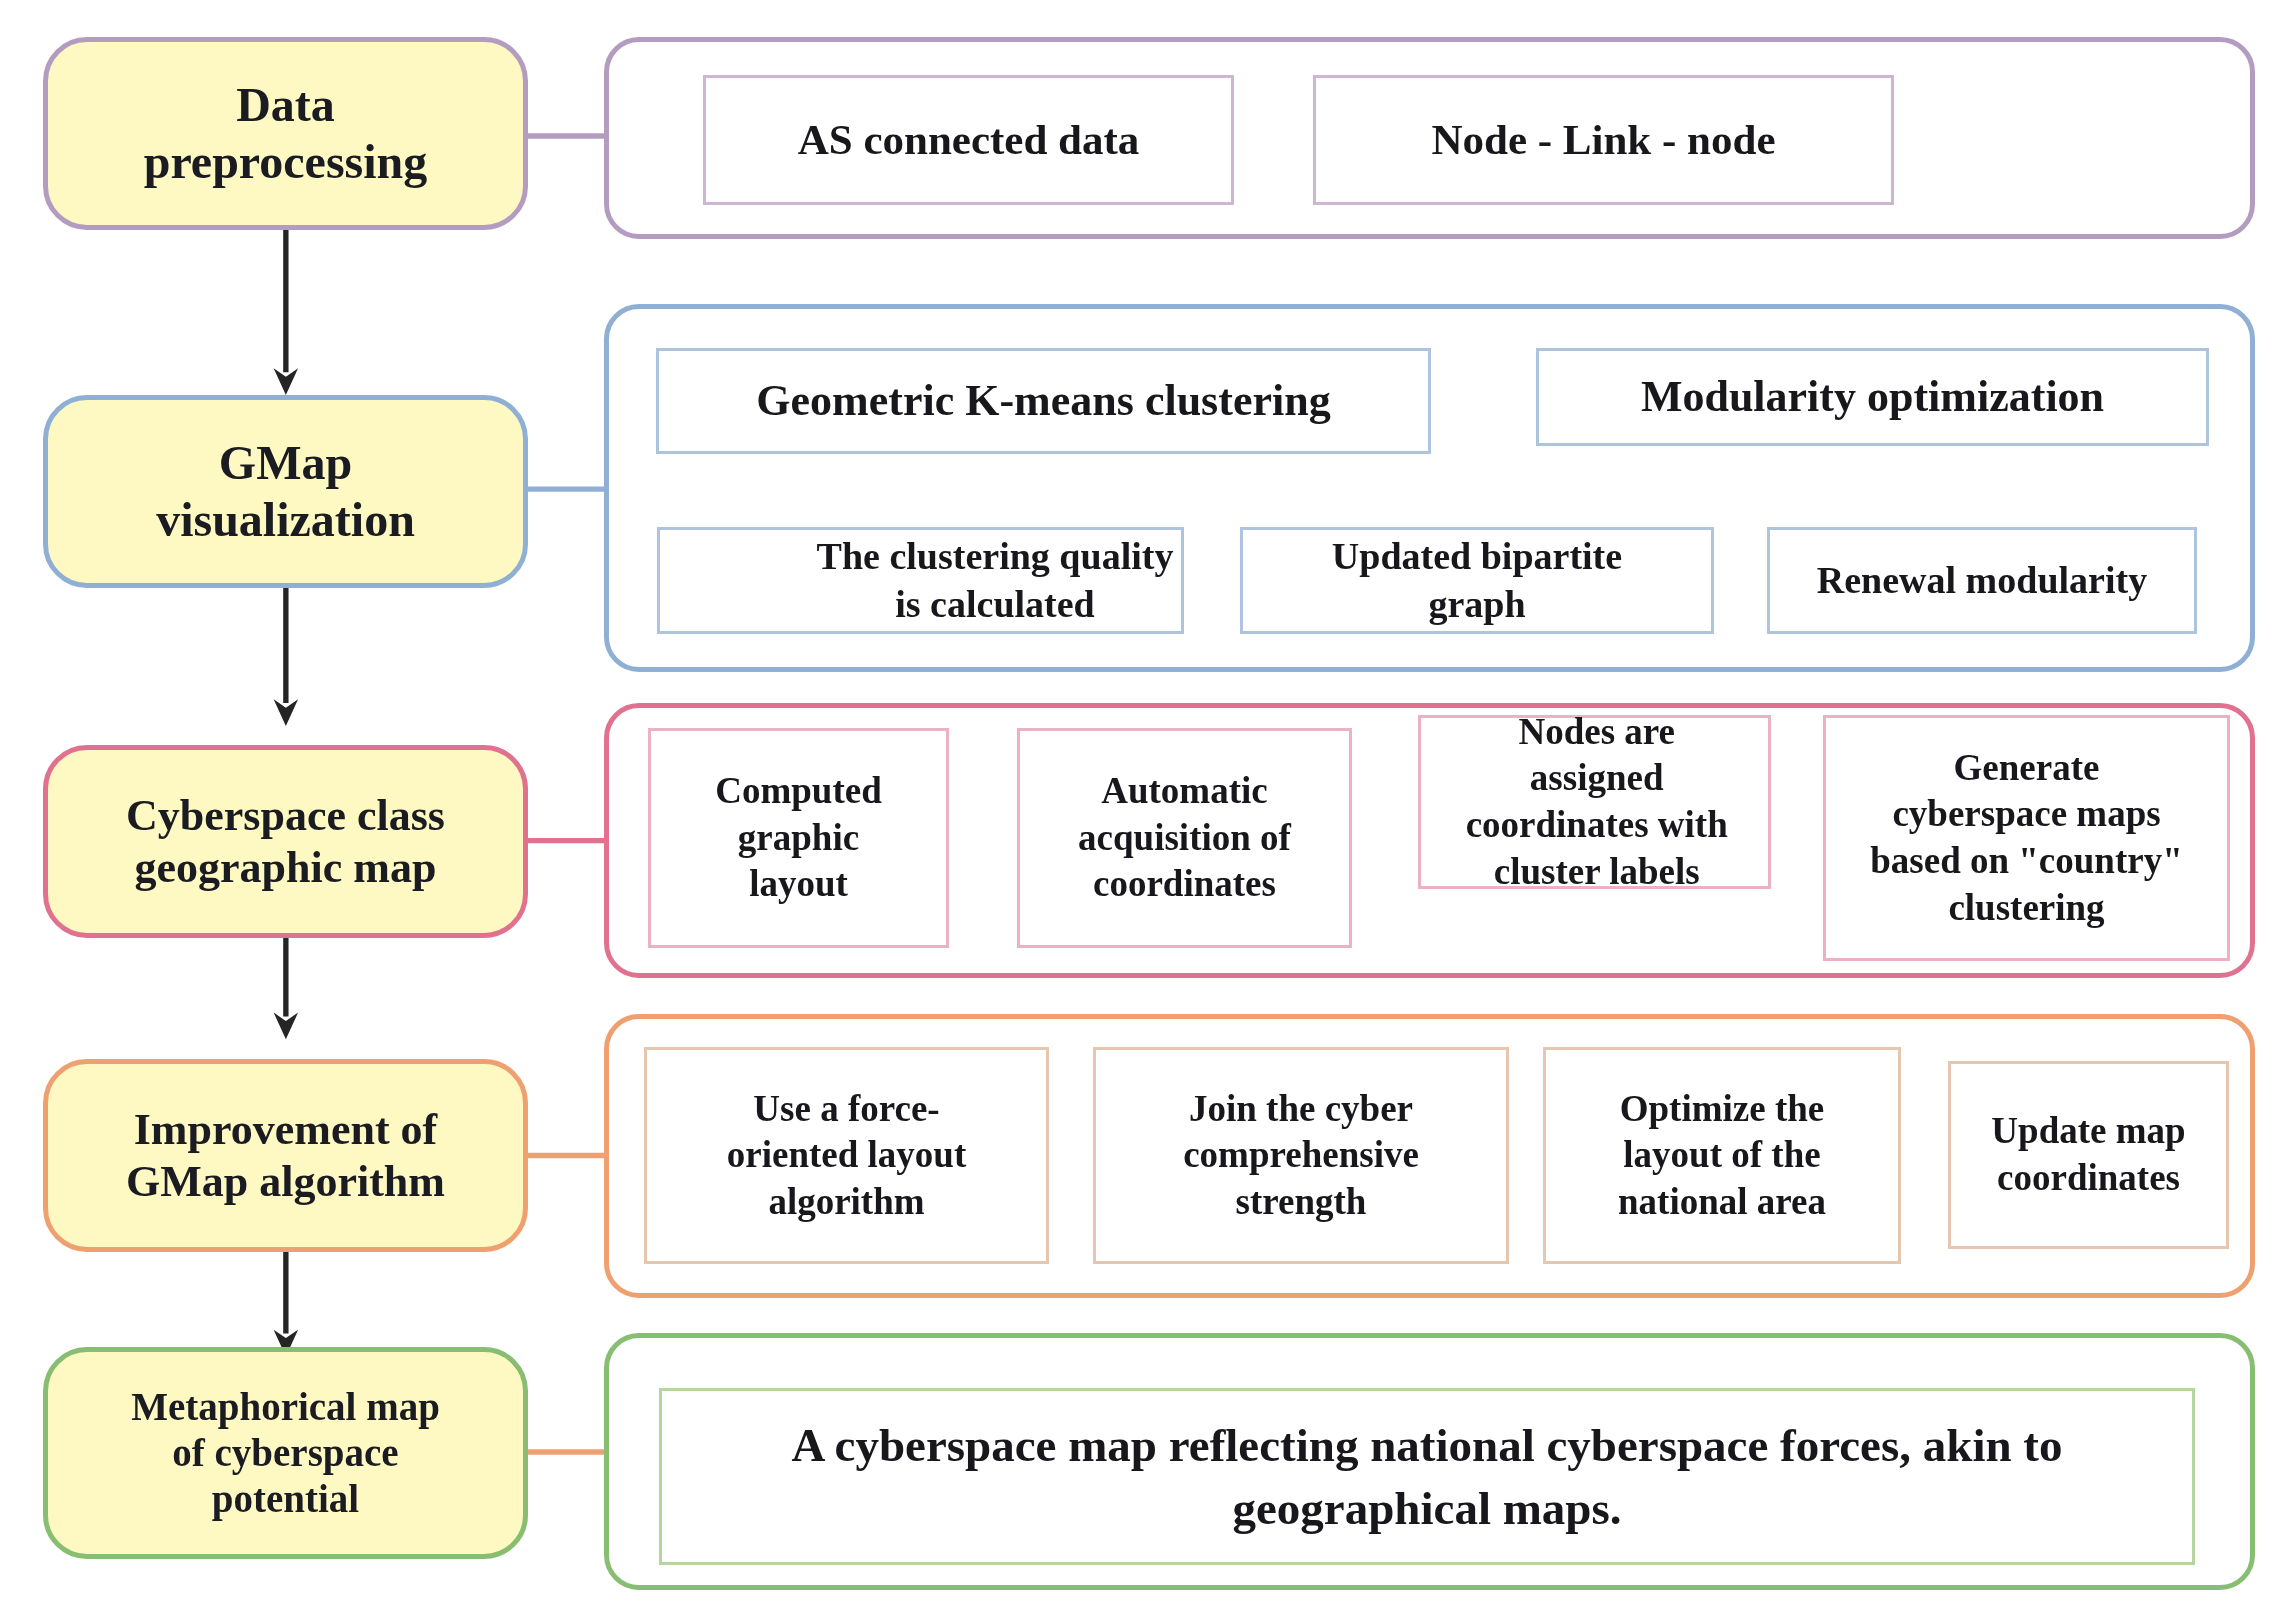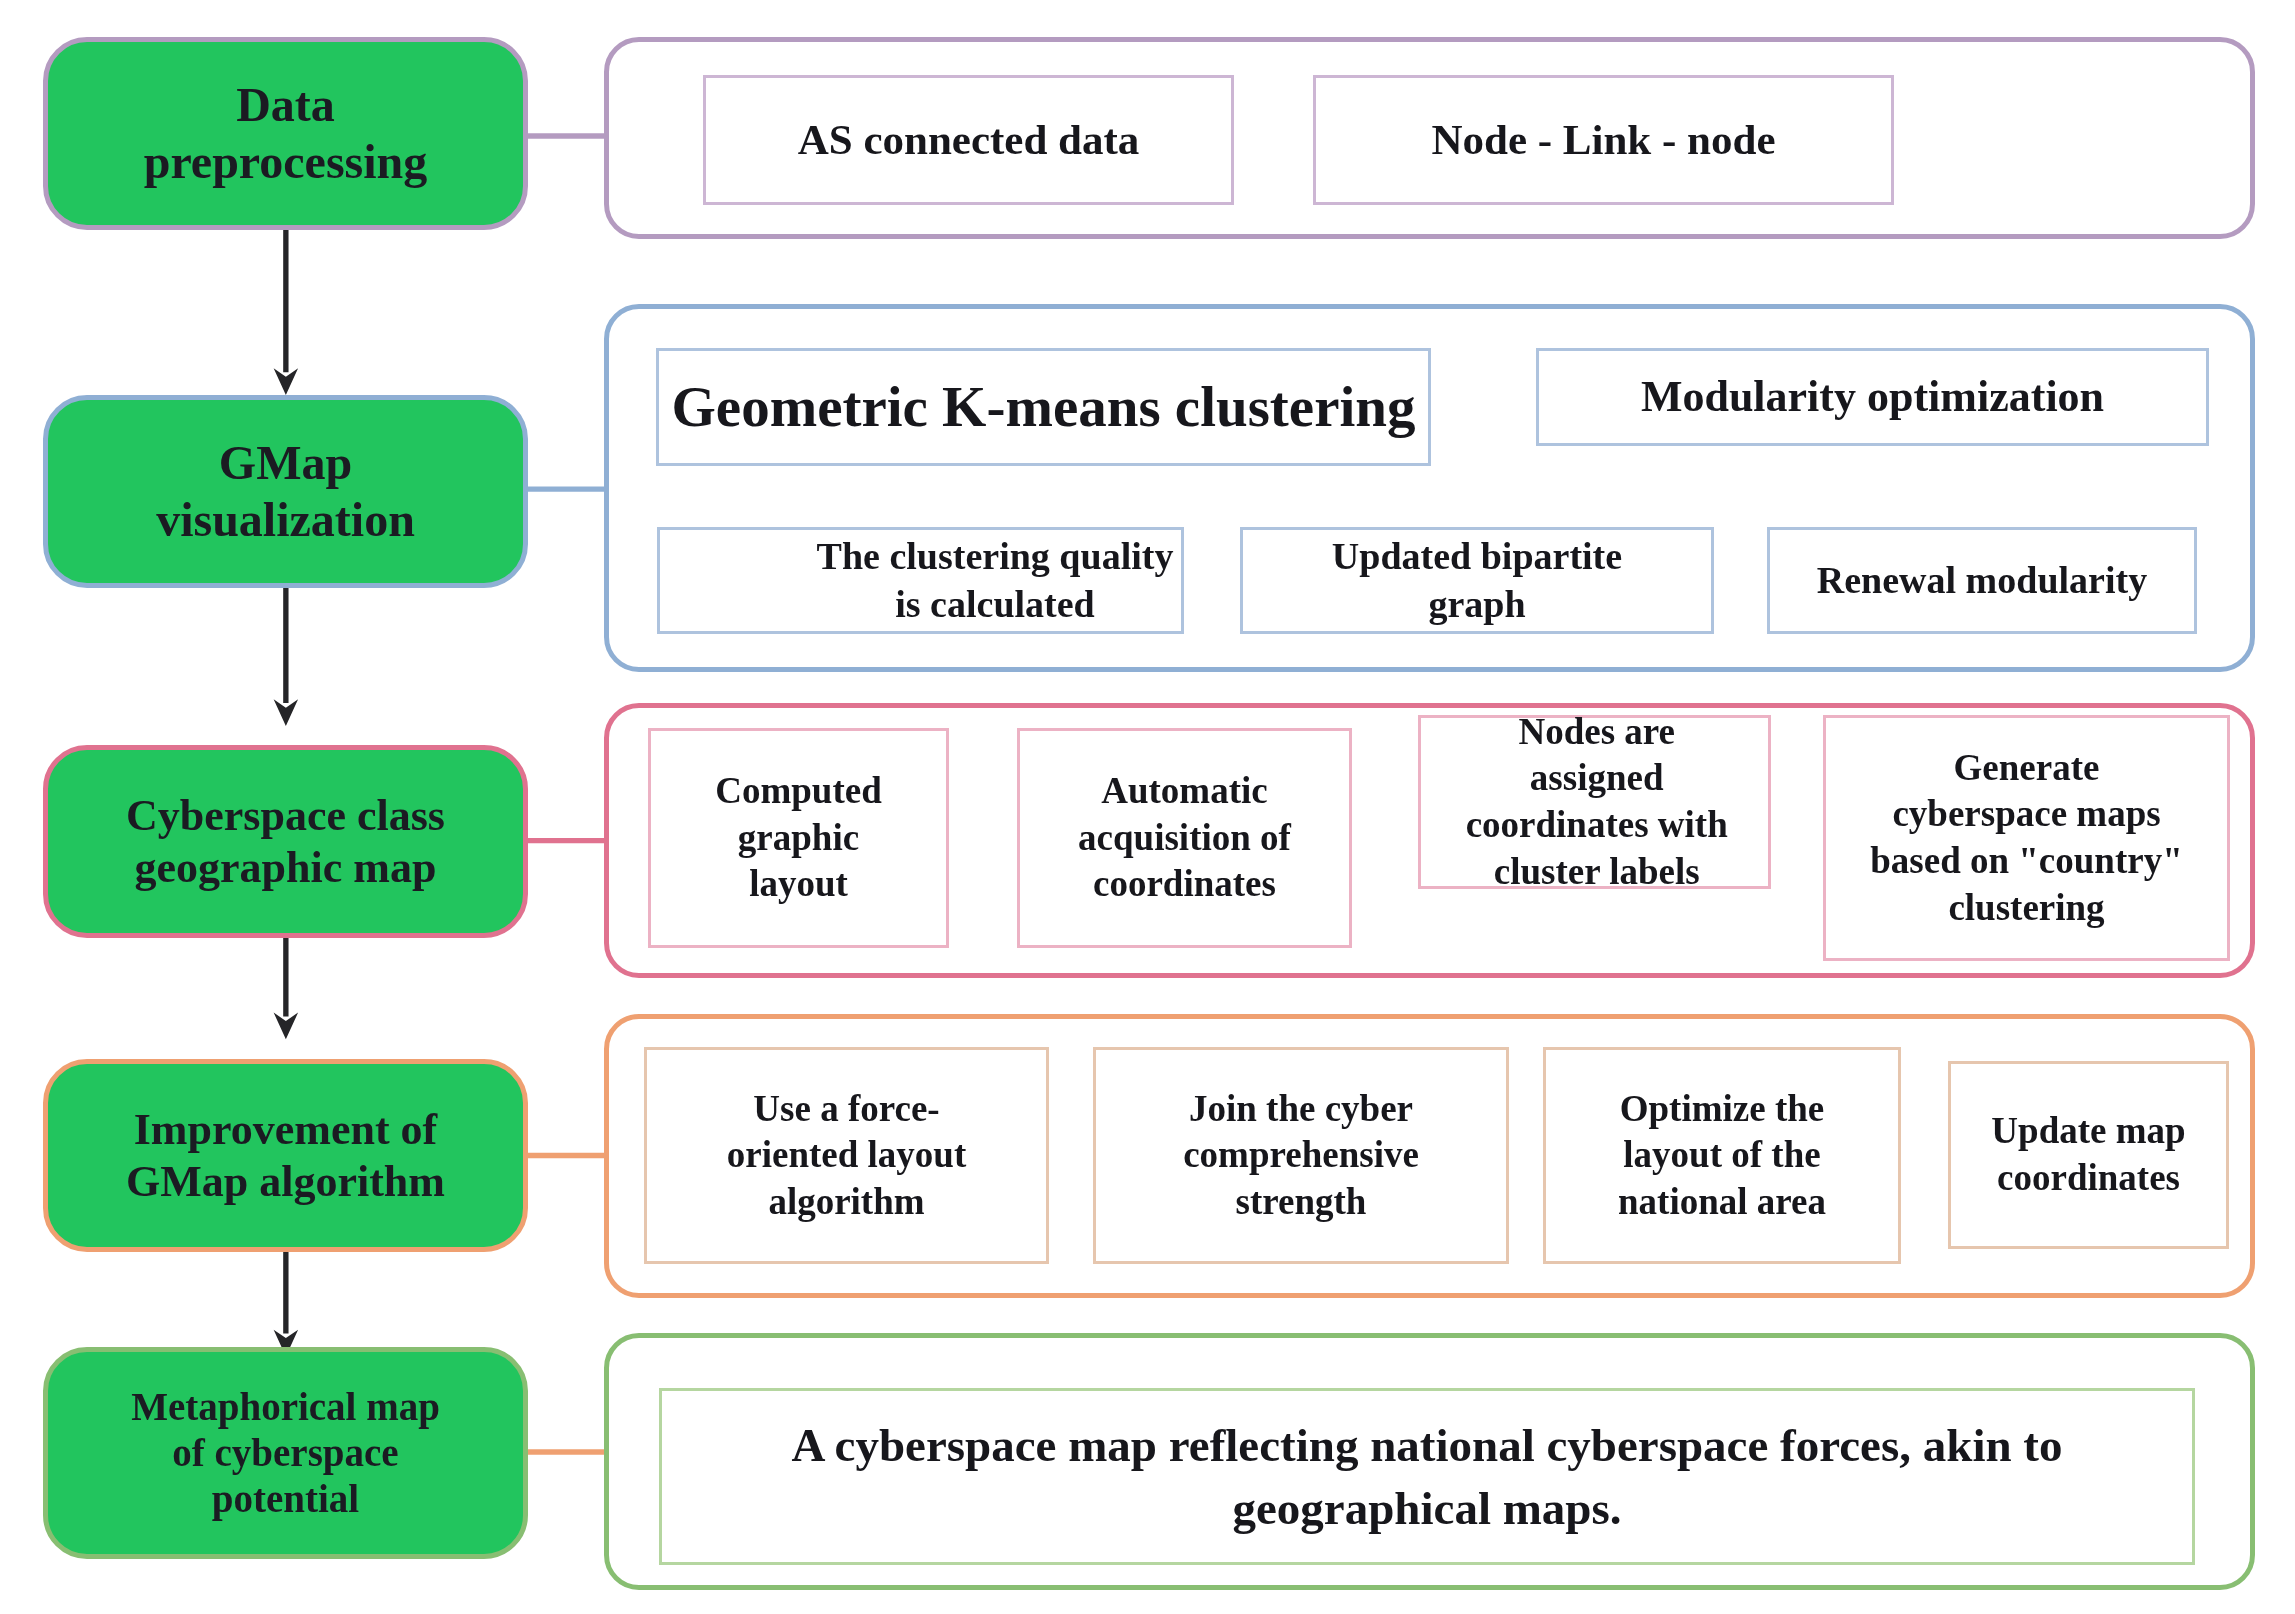--- a/index.html
+++ b/index.html
@@ -9,21 +9,21 @@
   }
   .stage{position:absolute;left:0;top:0;width:2295px;height:1614px;}
 
   
   .stage-box{
     position:absolute;
     box-sizing:border-box;
     border-style:solid;
     border-width:5.4px;
     border-radius:44px;
-    background:#22c55e;
+    background:#fef9c3;
     display:flex;align-items:center;justify-content:center;
     text-align:center;
     font-weight:bold;
     color:#1b1b22;
     line-height:1.18;
     padding:4.6px 10.7px;
   }
 
   
   .panel{
@@ -150,21 +150,21 @@
   </div>
   <div class="ibox" style="left:703px;top:75px;width:531px;height:130px;border-color:#CDB6D4;font-size:43px;">
     <span style="white-space:pre-line;">AS connected data</span>
   </div>
   <div class="ibox" style="left:1313px;top:75px;width:581px;height:130px;border-color:#CDB6D4;font-size:43px;">
     <span style="white-space:pre-line;">Node - Link - node</span>
   </div>
 
   <div class="panel" style="left:604px;top:304px;width:1651px;height:368px;border-color:#8FAFD4;">
   </div>
-  <div class="ibox" style="left:656px;top:348px;width:775px;height:118px;border-color:#AEC3DE;font-size:57px;">
+  <div class="ibox" style="left:656px;top:348px;width:775px;height:106px;border-color:#AEC3DE;font-size:44px;">
     <span style="white-space:pre-line;">Geometric K-means clustering</span>
   </div>
   <div class="ibox" style="left:1536px;top:348px;width:673px;height:98px;border-color:#AEC3DE;font-size:44px;">
     <span style="white-space:pre-line;">Modularity optimization</span>
   </div>
   <div class="ibox" style="left:657px;top:527px;width:527px;height:107px;border-color:#AEC3DE;font-size:38px;justify-content:flex-end;">
     <span style="white-space:pre-line;">The  clustering quality
 is calculated</span>
   </div>
   <div class="ibox" style="left:1240px;top:527px;width:474px;height:107px;border-color:#AEC3DE;font-size:38px;">

